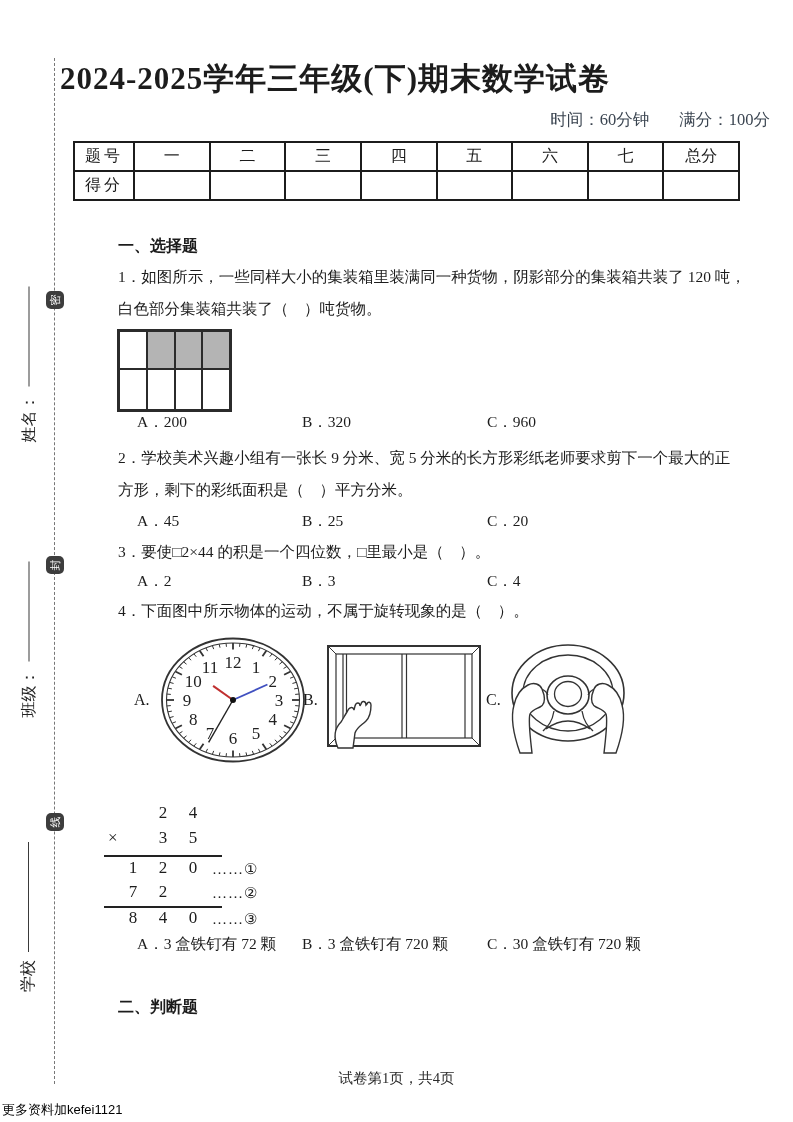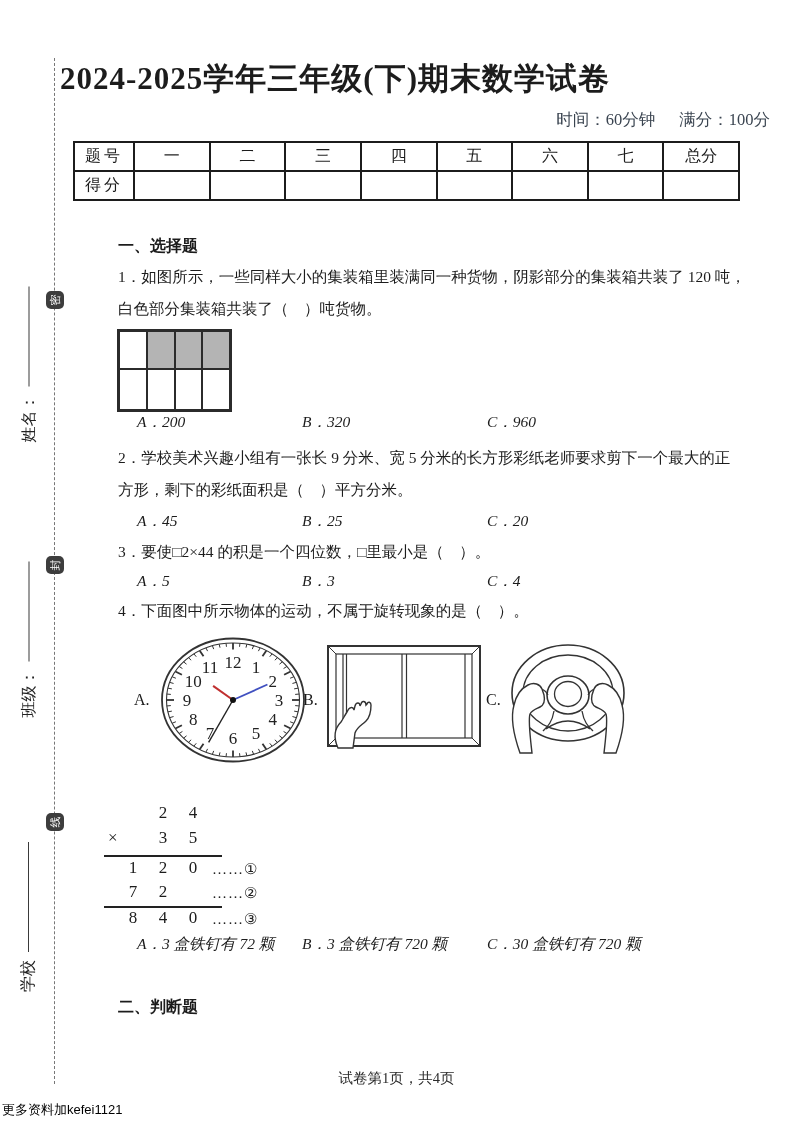--- a/index.html
+++ b/index.html
@@ -9,29 +9,29 @@
   .dash-line{position:absolute;left:54px;top:58px;height:1026px;width:0;border-left:1px dashed #777;}
   .seal-badge{position:absolute;left:46px;width:18px;height:18px;border-radius:5px;background:#3d3d3d;
               color:#fff;font-size:11px;line-height:18px;text-align:center;transform:rotate(-90deg);}
   .seal-field{position:absolute;height:20px;line-height:20px;display:flex;align-items:center;
               gap:8px;transform:rotate(-90deg);font-size:16px;color:#222;white-space:nowrap;}
   .fld-line{display:inline-block;height:1px;border-bottom:1.5px solid #3a3a3a;}
   
   .title{position:absolute;left:60px;top:58px;width:700px;font-size:31px;
          font-weight:bold;letter-spacing:1px;}
   .info-row{position:absolute;left:420px;top:109px;width:350px;display:flex;justify-content:flex-end;
-            gap:24px;font-size:16.5px;color:#3a4450;}
+            gap:30px;font-size:16.5px;color:#3a4450;}
   
   table.score{position:absolute;left:73px;top:141px;border-collapse:collapse;table-layout:fixed;width:667px;}
   table.score td{border:2px solid #1c1c1c;height:27px;text-align:center;font-size:16px;padding:0;}
   table.score td.lbl{width:58px;letter-spacing:3px;}
   
   .line{position:absolute;left:118px;white-space:nowrap;font-size:15.5px;}
   .sec{font-weight:bold;font-size:16px;}
-  .optrow{position:absolute;left:0;top:0;width:715px;height:20px;font-style:italic;}
+  .optrow{position:absolute;left:0;top:0;width:715px;height:20px;}
   .optrow span{position:absolute;white-space:nowrap;font-size:15.5px;}
   .opt-a{left:137px;} .opt-b{left:302px;} .opt-c{left:487px;}
   
   #grid{position:absolute;left:117px;top:329px;width:111px;height:79px;border:2px solid #2b2b2b;
         display:grid;grid-template-columns:repeat(4,1fr);grid-template-rows:38px 1fr;}
   #grid .cell{border:1px solid #2b2b2b;}
   
   .figlabel{position:absolute;font-size:16px;}
   svg{position:absolute;overflow:visible;}
   .ln{stroke:#333;fill:none;}
@@ -126,21 +126,21 @@
   <div class="line" style="top:448px;">2．学校美术兴趣小组有一张长 9 分米、宽 5 分米的长方形彩纸老师要求剪下一个最大的正</div>
   <div class="line" style="top:480px;">方形，剩下的彩纸面积是（　）平方分米。</div>
   <div class="optrow" style="top:511px;">
     <span class="opt-a">A．45</span>
     <span class="opt-b">B．25</span>
     <span class="opt-c">C．20</span>
   </div>
 
   <div class="line" style="top:542px;">3．要使□2×44 的积是一个四位数，□里最小是（　）。</div>
   <div class="optrow" style="top:571px;">
-    <span class="opt-a">A．5</span>
+    <span class="opt-a">A．2</span>
     <span class="opt-b">B．3</span>
     <span class="opt-c">C．4</span>
   </div>
 
   <div class="line" style="top:601px;">4．下面图中所示物体的运动，不属于旋转现象的是（　）。</div>
   <span class="figlabel" style="left:134px;top:691px;">A.</span>
   <span class="figlabel" style="left:303px;top:691px;">B.</span>
   <span class="figlabel" style="left:486px;top:691px;">C.</span>
 
   <svg id="clock-svg" style="left:158px;top:636px;" width="150" height="128" viewBox="0 0 150 128">

